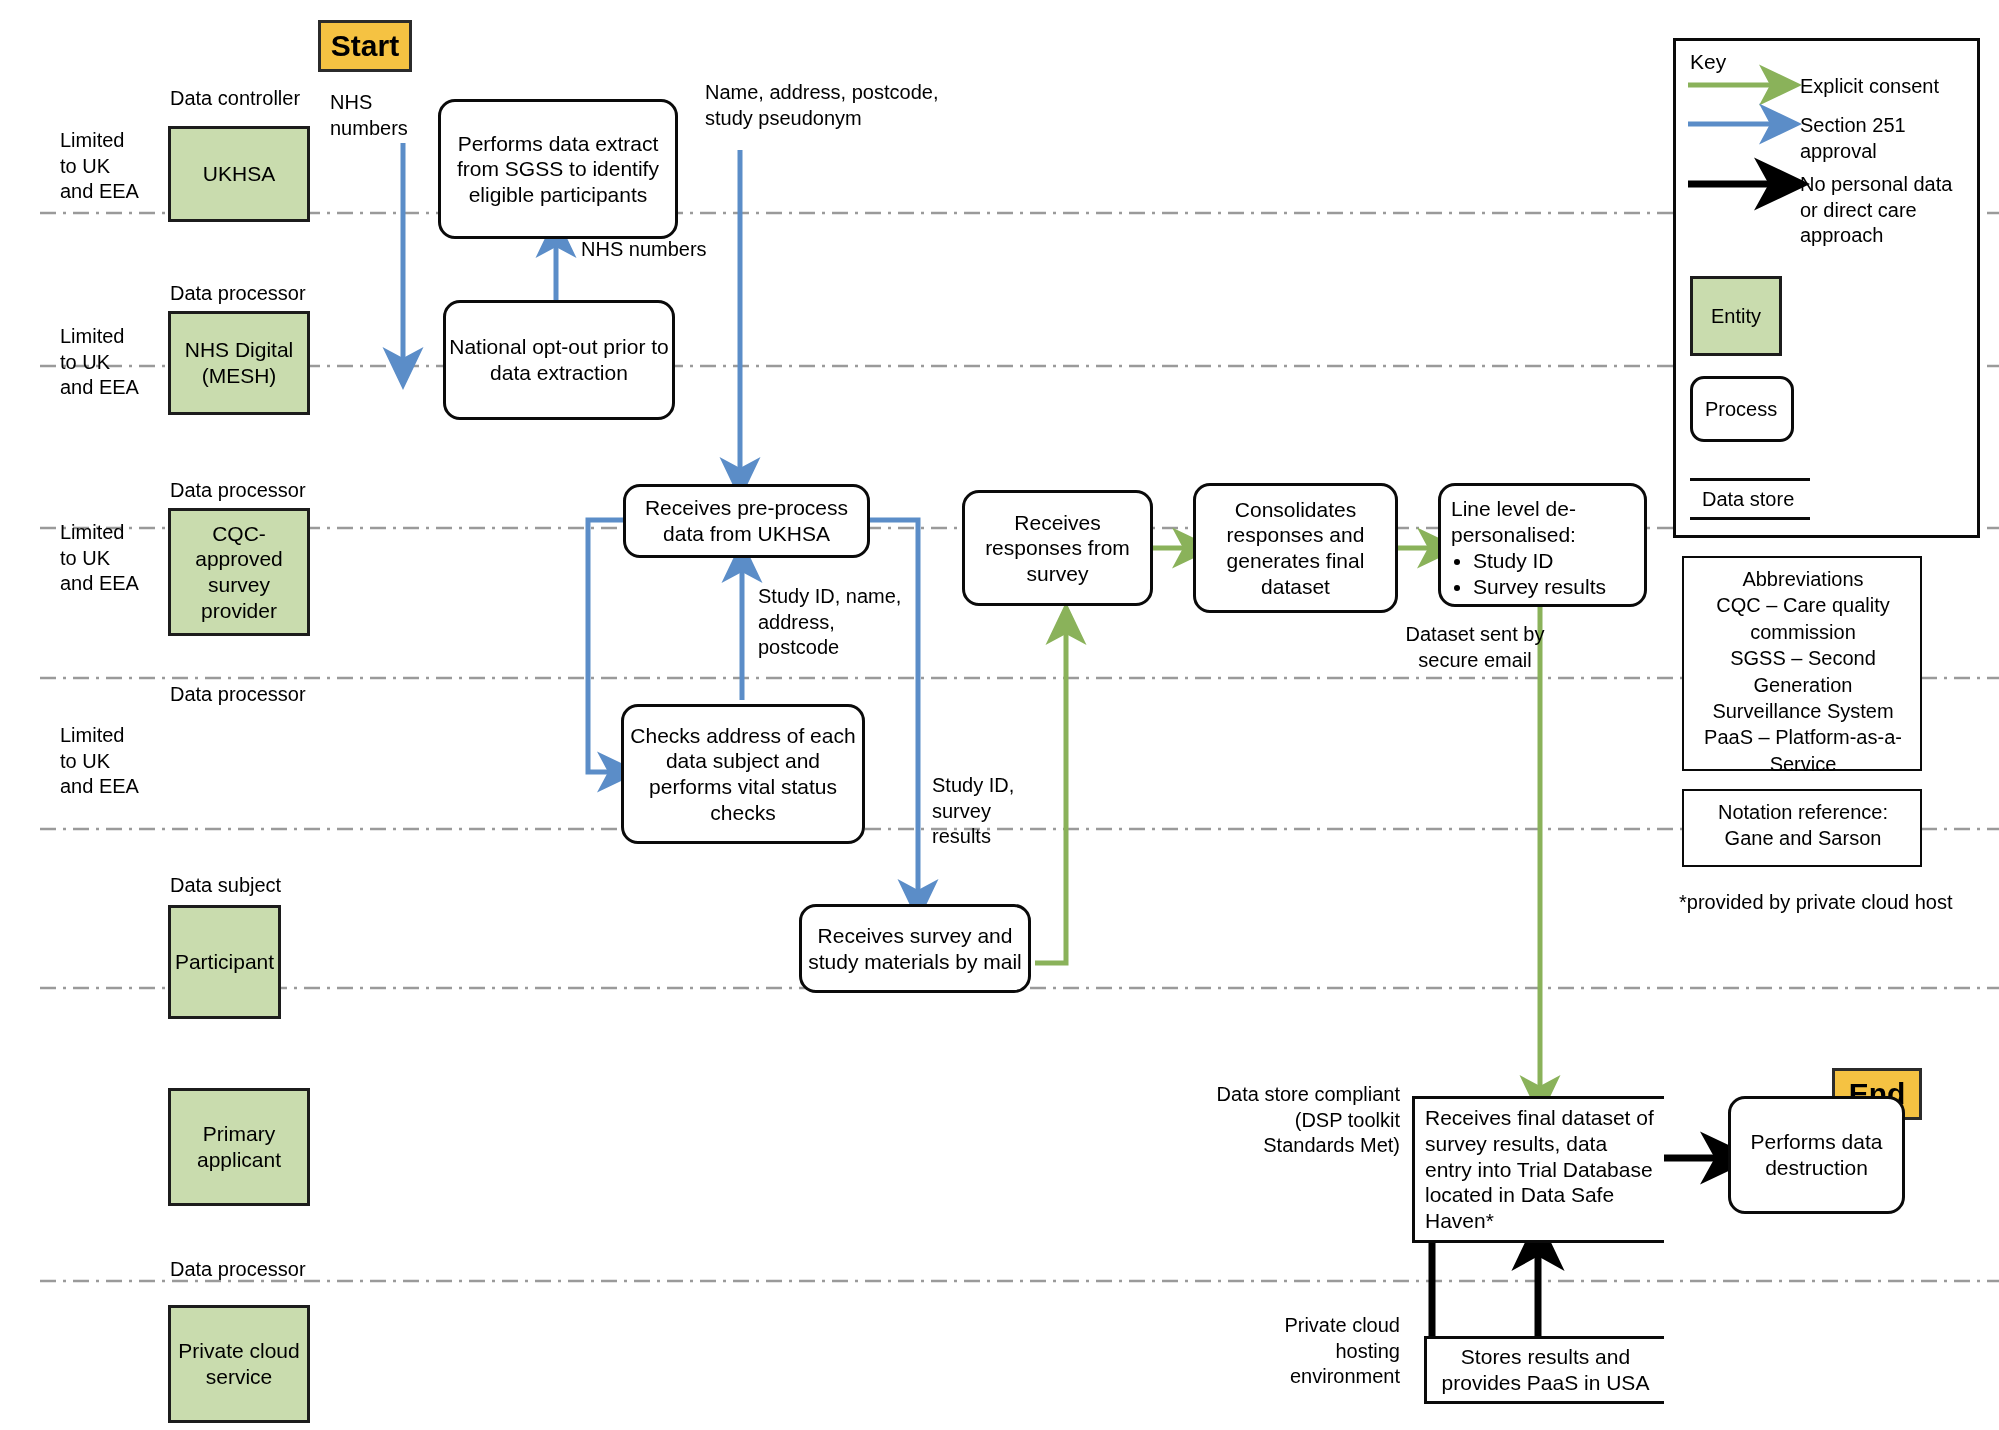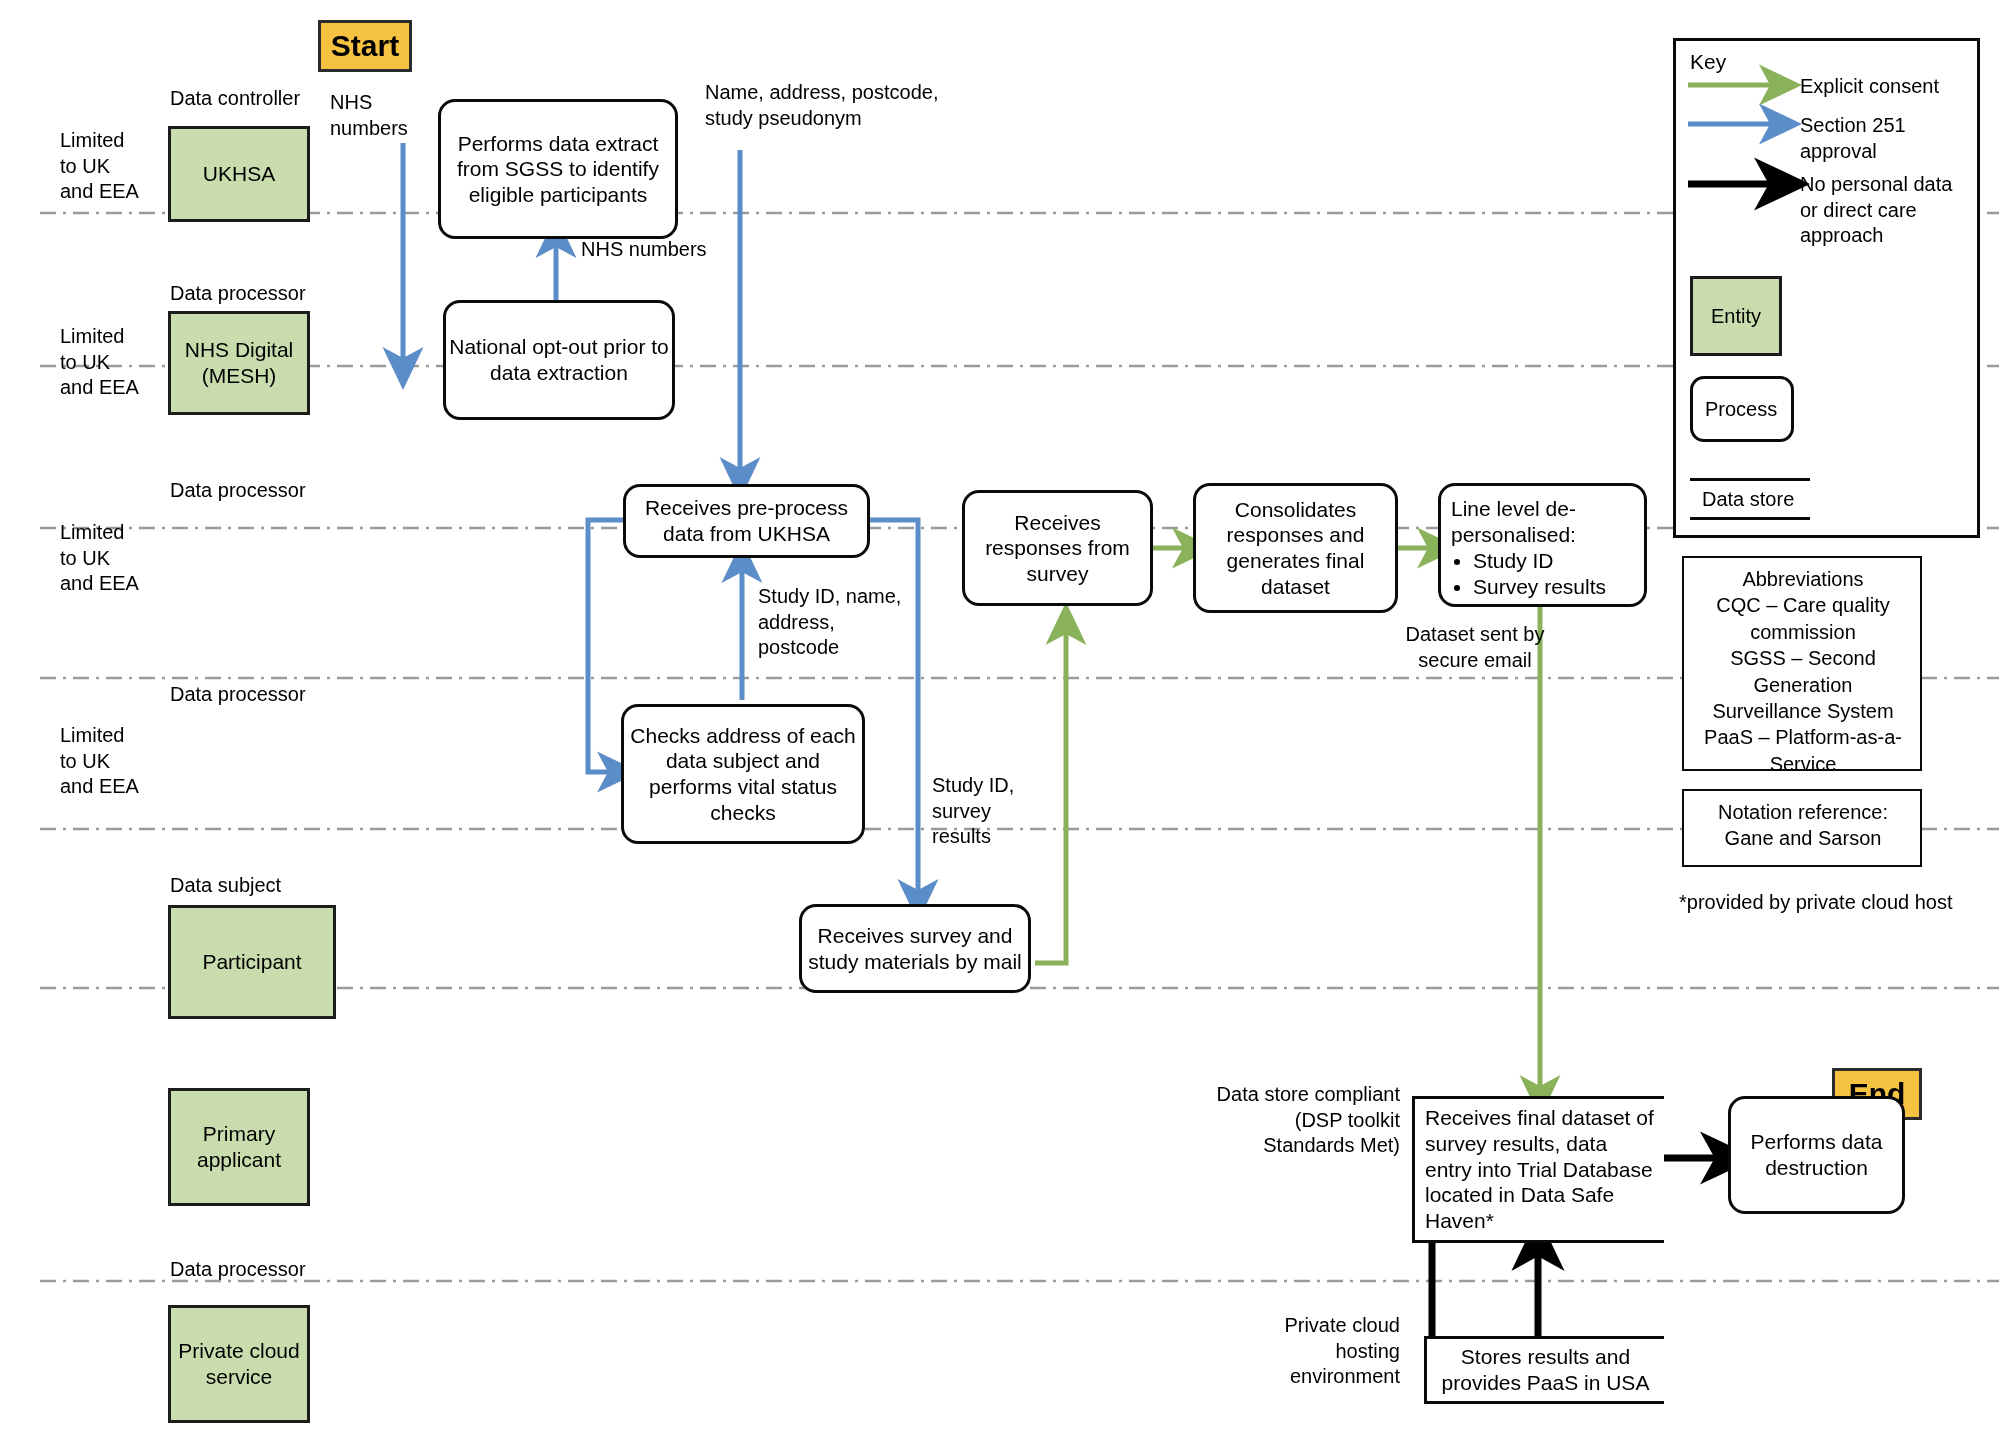--- a/index.html
+++ b/index.html
@@ -240,23 +240,27 @@
   <div class="lane-role" style="left:170px; top:873px;">Data subject</div>
 
   <div class="lane-role" style="left:170px; top:1257px;">Data processor</div>
 
   <div class="node entity" style="left:168px; top:126px; width:142px; height:96px;">UKHSA</div>
 
   <div class="node entity" style="left:168px; top:311px; width:142px; height:104px;">NHS
 Digital
 (MESH)</div>
 
-
-
-  <div class="node entity" style="left:168px; top:905px; width:168px; height:114px;">Participant</div>
+  <div class="node entity" style="left:168px; top:508px; width:142px; height:128px;">CQC-
+approved
+survey
+provider</div>
+
+
+  <div class="node entity" style="left:168px; top:905px; width:113px; height:114px;">Participant</div>
 
   <div class="node entity" style="left:168px; top:1088px; width:142px; height:118px;">Primary
 applicant</div>
 
   <div class="node entity" style="left:168px; top:1305px; width:142px; height:118px;">Private
 cloud
 service</div>
 
   <div class="node terminator" style="left:318px; top:20px; width:94px; height:52px;">Start</div>
 

